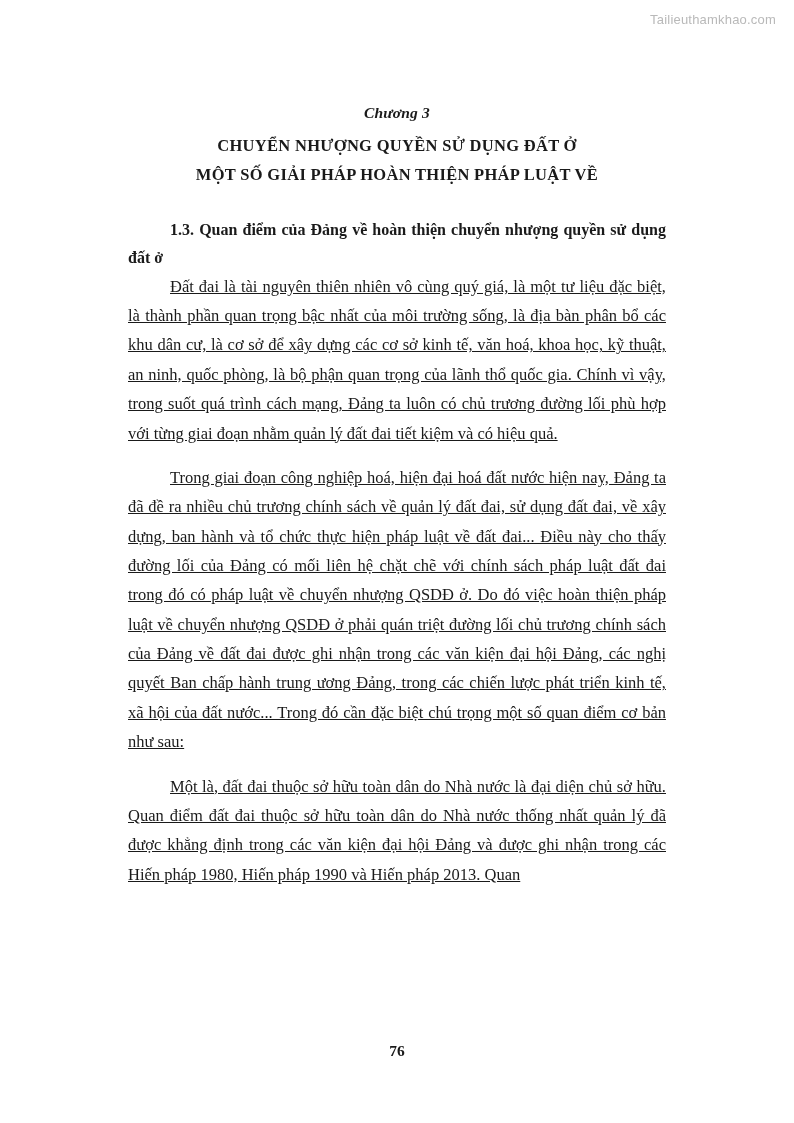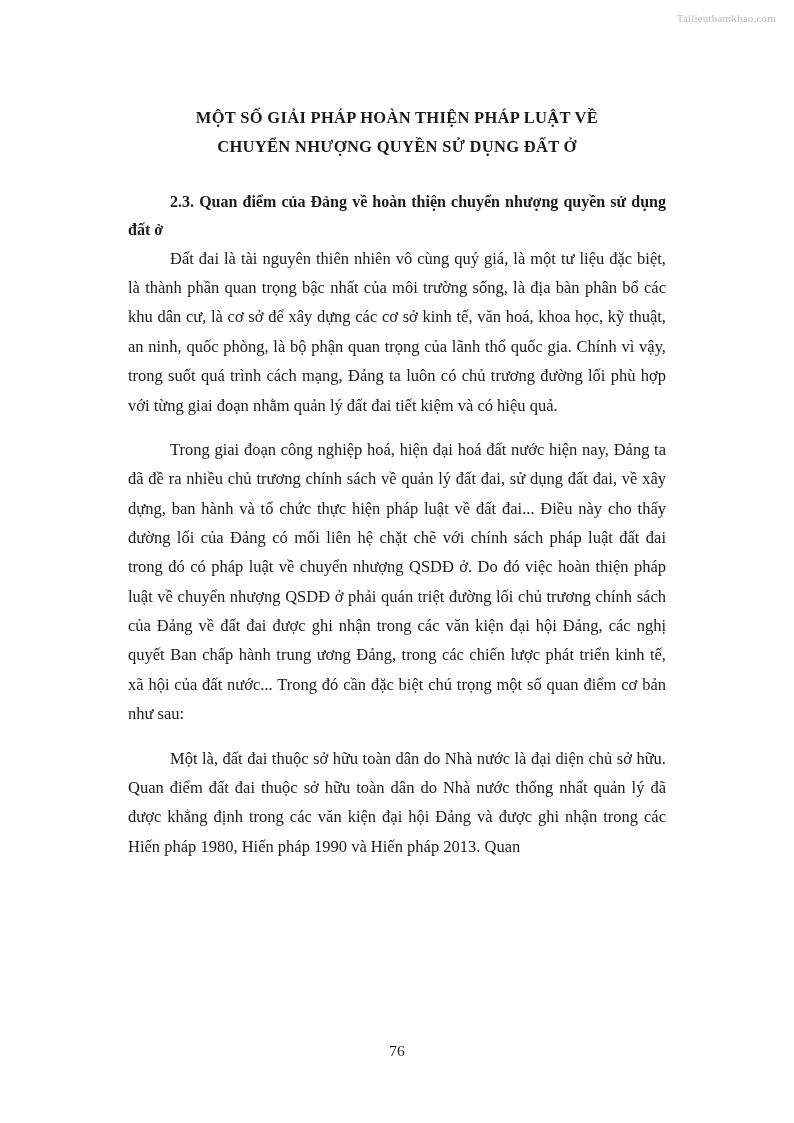--- a/index.html
+++ b/index.html
@@ -17,22 +17,22 @@
   }
   .page {
     position: absolute;
     inset: 0;
     background: #ffffff;
   }
   .watermark {
     position: absolute;
     top: 12px;
     right: 18px;
-    font-family: Liberation Serif, serif;
-    font-size: 11px;
+    font-family: Liberation Sans, sans-serif;
+    font-size: 13px;
     color: #b9b9b9;
     letter-spacing: 0.2px;
     user-select: none;
   }
   .content {
     position: absolute;
     left: 128px;
     top: 104px;
     width: 538px;
   }
@@ -63,52 +63,55 @@
     text-indent: 42px;
     text-align: justify;
   }
   p.body-par {
     font-size: 16.5px;
     line-height: 1.78;
     margin: 0;
     text-indent: 42px;
     text-align: justify;
     text-justify: inter-word;
+    text-decoration: underline;
   }
   p.body-par + p.body-par {
     margin-top: 15px;
   }
   .first-par {
     margin-top: 4px;
   }
   .page-number {
     position: absolute;
     left: 0;
     right: 0;
     top: 1042px;
     text-align: center;
     font-size: 15.5px;
+    font-weight: bold;
   }
 </style>
 </head>
 <body>
 
 <div class="page">
 
   <div class="watermark">Tailieuthamkhao.com</div>
 
   <div class="content">
 
+    <div class="chapter-label">Chương 3</div>
 
     <h1 class="chapter-title">
+      <span class="line">CHUYỂN NHƯỢNG QUYỀN SỬ DỤNG ĐẤT Ở</span>
       <span class="line">MỘT SỐ GIẢI PHÁP HOÀN THIỆN PHÁP LUẬT VỀ</span>
-      <span class="line">CHUYỂN NHƯỢNG QUYỀN SỬ DỤNG ĐẤT Ở</span>
     </h1>
 
-    <div class="section-heading">2.3. Quan điểm của Đảng về hoàn thiện chuyển nhượng quyền sử dụng đất ở</div>
+    <div class="section-heading">1.3. Quan điểm của Đảng về hoàn thiện chuyển nhượng quyền sử dụng đất ở</div>
 
     <p class="body-par first-par">Đất đai là tài nguyên thiên nhiên vô cùng quý giá, là một tư liệu đặc biệt, là thành phần quan trọng bậc nhất của môi trường sống, là địa bàn phân bổ các khu dân cư, là cơ sở để xây dựng các cơ sở kinh tế, văn hoá, khoa học, kỹ thuật, an ninh, quốc phòng, là bộ phận quan trọng của lãnh thổ quốc gia. Chính vì vậy, trong suốt quá trình cách mạng, Đảng ta luôn có chủ trương đường lối phù hợp với từng giai đoạn nhằm quản lý đất đai tiết kiệm và có hiệu quả.</p>
     <p class="body-par">Trong giai đoạn công nghiệp hoá, hiện đại hoá đất nước hiện nay, Đảng ta đã đề ra nhiều chủ trương chính sách về quản lý đất đai, sử dụng đất đai, về xây dựng, ban hành và tổ chức thực hiện pháp luật về đất đai... Điều này cho thấy đường lối của Đảng có mối liên hệ chặt chẽ với chính sách pháp luật đất đai trong đó có pháp luật về chuyển nhượng QSDĐ ở. Do đó việc hoàn thiện pháp luật về chuyển nhượng QSDĐ ở phải quán triệt đường lối chủ trương chính sách của Đảng về đất đai được ghi nhận trong các văn kiện đại hội Đảng, các nghị quyết Ban chấp hành trung ương Đảng, trong các chiến lược phát triển kinh tế, xã hội của đất nước... Trong đó cần đặc biệt chú trọng một số quan điểm cơ bản như sau:</p>
     <p class="body-par">Một là, đất đai thuộc sở hữu toàn dân do Nhà nước là đại diện chủ sở hữu. Quan điểm đất đai thuộc sở hữu toàn dân do Nhà nước thống nhất quản lý đã được khẳng định trong các văn kiện đại hội Đảng và được ghi nhận trong các Hiến pháp 1980, Hiến pháp 1990 và Hiến pháp 2013. Quan</p>
 
   </div>
 
   <div class="page-number">76</div>
 
 </div>

